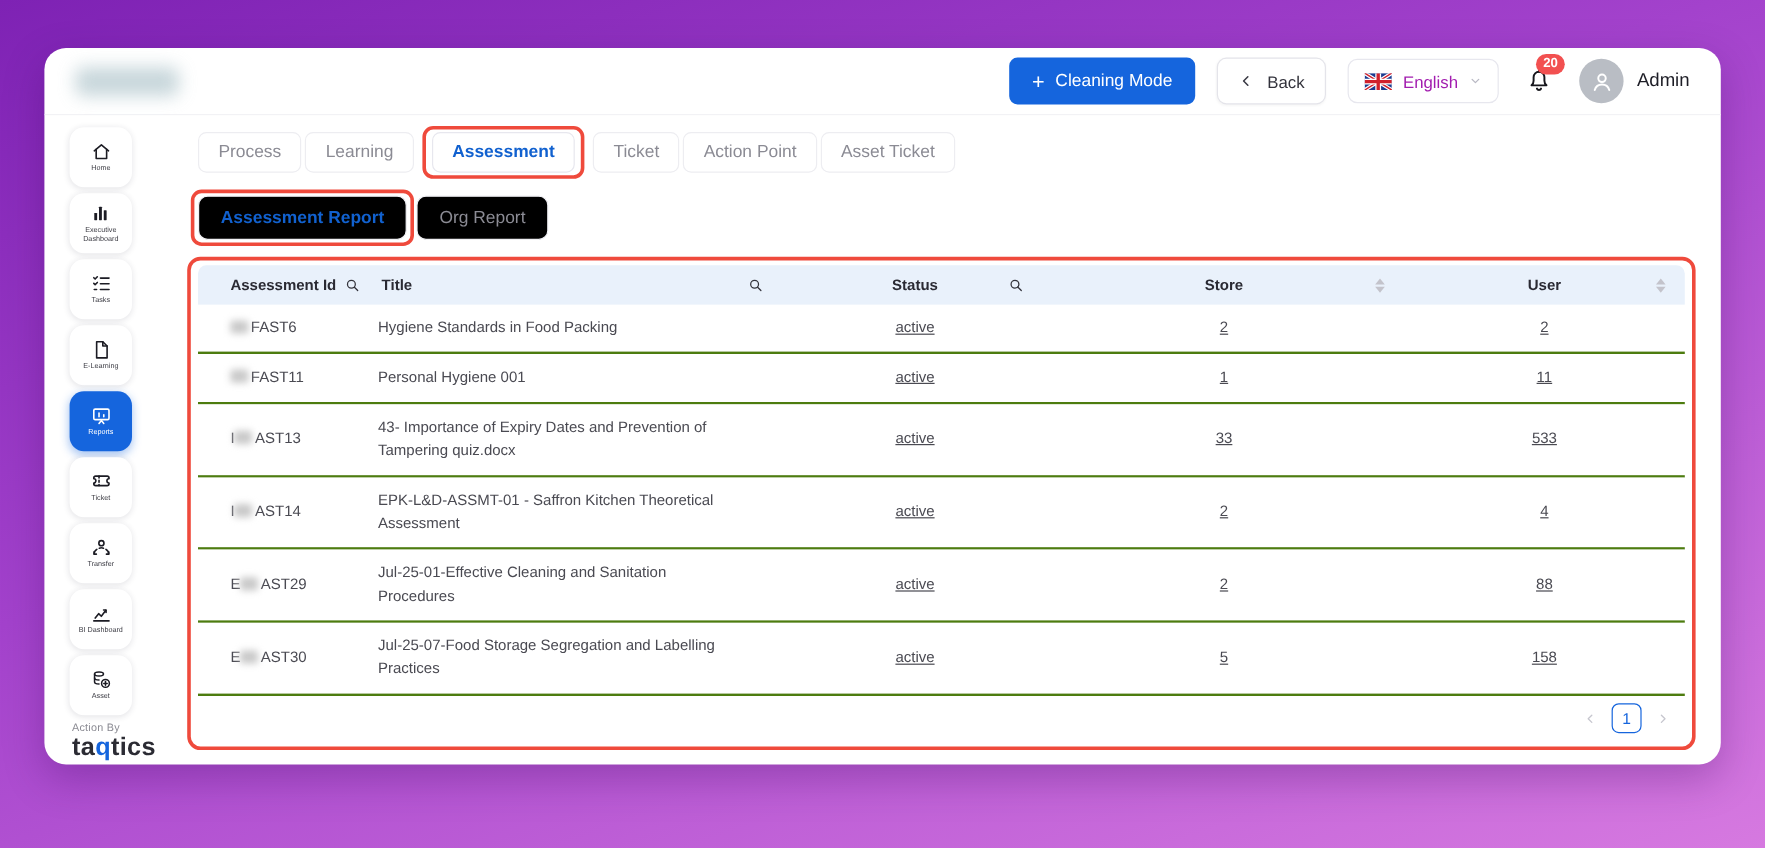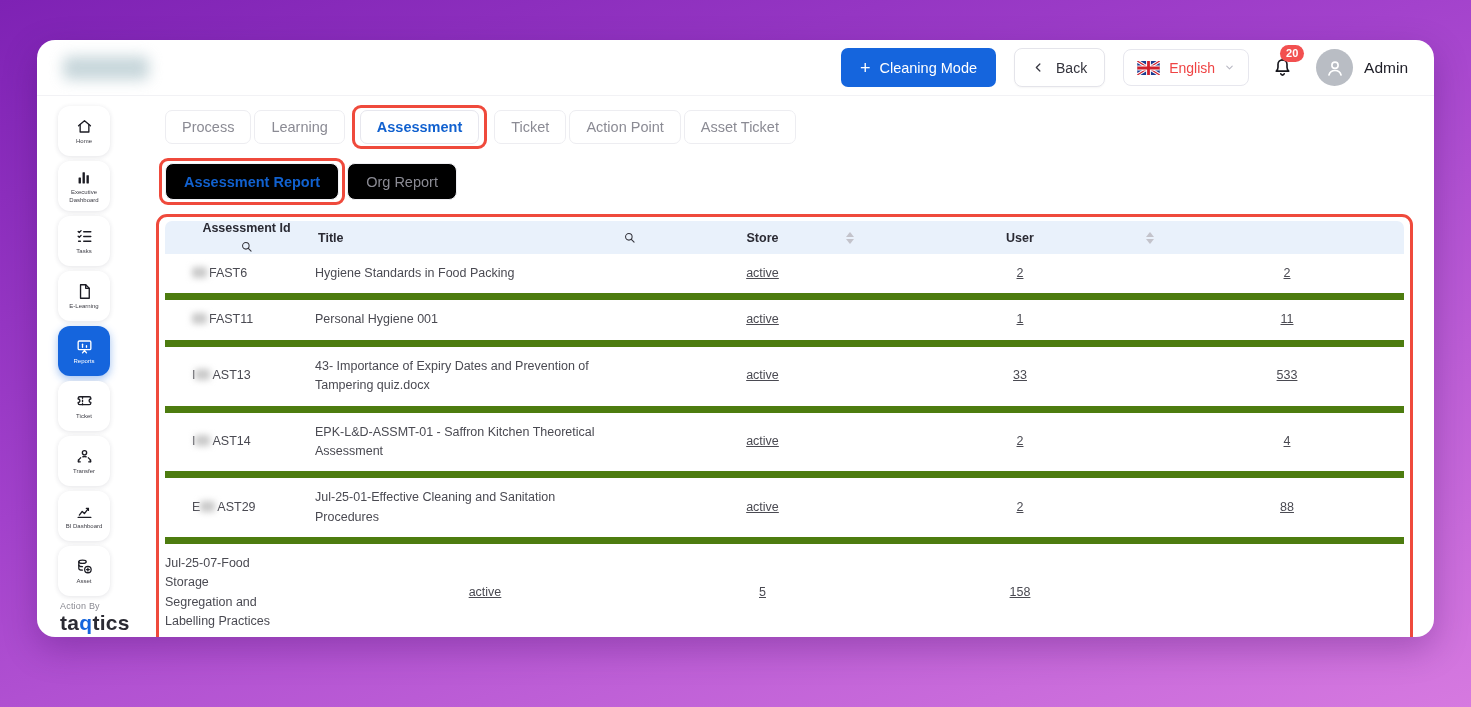--- a/index.html
+++ b/index.html
@@ -14,21 +14,21 @@
     background:#fff; border-radius:18px; box-shadow:0 12px 34px rgba(55,0,90,.28);
     display:flex; flex-direction:column; overflow:hidden;
   }
   
   .topbar { height:56px; flex:0 0 56px; display:flex; align-items:center; padding:0 26px; gap:16px; border-bottom:1px solid #f2f2f5; }
   .logo-blur { width:86px; height:24px; border-radius:6px; background:#b5c9cf; filter:blur(7px); opacity:.75; }
   .top-right { margin-left:auto; display:flex; align-items:center; gap:18px; }
   .btn-creator { display:flex; align-items:center; gap:9px; background:#1565dd; color:#fff; border:none; height:39px; padding:0 19px; border-radius:7px; font-size:14.5px; font-weight:500; cursor:pointer; font-family:inherit; }
   .btn-creator .plus { font-size:18px; font-weight:400; line-height:1; }
   .btn-back { display:flex; align-items:center; gap:11px; background:#fff; color:#33333c; border:1px solid #e4e4ea; height:39px; padding:0 17px; border-radius:8px; font-size:14px; cursor:pointer; font-family:inherit; box-shadow:0 1px 2px rgba(0,0,0,.04); }
-  .lang { display:flex; align-items:center; gap:9px; border:1px solid #e7e7ee; height:37px; padding:0 13px; border-radius:8px; font-size:14px; color:#ef4444; cursor:pointer; background:#fff; }
+  .lang { display:flex; align-items:center; gap:9px; border:1px solid #e7e7ee; height:37px; padding:0 13px; border-radius:8px; font-size:14px; color:#a21caf; cursor:pointer; background:#fff; }
   .lang .chev { color:#b9b9c4; display:flex; }
   .bell-wrap { position:relative; margin:0 4px; cursor:pointer; display:flex;justify-content:flex-end; }
   .badge { position:absolute; top:-11px; left:9px; background:#f25050; color:#fff; font-size:11px; font-weight:600; padding:2px 6px; border-radius:10px; line-height:1.2; }
   .user-wrap { display:flex; align-items:center; gap:11px; cursor:pointer;justify-content:space-between; }
   .avatar { width:37px; height:37px; border-radius:50%; background:#b9bdc4; display:flex; align-items:center; justify-content:center; }
   .user-name { font-size:15.5px; color:#1d1d26; font-weight:500; }
   
   .body-row { flex:1; display:flex; min-height:0; }
   .sidebar { width:101px; flex:0 0 101px; padding:10px 0 6px 21px; display:flex; flex-direction:column; gap:5px; }
   .s-item { width:52px; height:50px; background:#fff; border-radius:12px; box-shadow:0 1px 5px rgba(30,30,60,.12); display:flex; flex-direction:column; align-items:center; justify-content:center; gap:2px; color:#1c1c24; cursor:pointer; flex:0 0 auto; }
@@ -51,29 +51,29 @@
   
   .ring { position:absolute; border:3px solid #ef4a3c; border-radius:9px; pointer-events:none; z-index:6; }
   .ring-tab { inset:-6px -9px; }
   .ring-subtab { inset:-6px -7px; }
   .ring-table { inset:-7px -9px; border-radius:11px; }
   
   .table-outer { position:relative; margin-top:21px; margin-right:4px; }
   .tgrid { display:grid; grid-template-columns:150px 340px 215px 300px 1fr; align-items:center; }
   .thead { background:#e9f1fb; border-radius:7px 7px 0 0; height:33px; }
   .hcell { font-size:12.5px; font-weight:700; color:#2a2a33; display:flex; align-items:center; height:100%; position:relative; }
-  .hc-id { padding-left:27px; justify-content:space-between; padding-right:14px;flex-direction:column; }
+  .hc-id { padding-left:27px; justify-content:space-between; padding-right:14px; }
   .hc-title { padding-left:3px; justify-content:space-between; padding-right:18px; }
   .hc-center { justify-content:center; }
   .hcell .ctrl-right { position:absolute; right:16px; display:flex; }
   .q-icon { display:flex; cursor:pointer; }
   .sorter { display:inline-flex; flex-direction:column; gap:2px; cursor:pointer; }
   .tri-up { width:0; height:0; border-left:4px solid transparent; border-right:4px solid transparent; border-bottom:5px solid #c3c3cb; }
   .tri-down { width:0; height:0; border-left:4px solid transparent; border-right:4px solid transparent; border-top:5px solid #c3c3cb; }
-  .trow { border-bottom:7px solid #4d7c0f; background:#fff; }
+  .trow { border-bottom:2px solid #4d7c0f; background:#fff; }
   .cell { font-size:12.5px; color:#4a4a52; padding:10px 0; line-height:1.55; }
   .cell-id { padding-left:27px; }
   .cell-title { padding-right:36px; }
   .cell-center { text-align:center;text-decoration:underline; }
   .redact { display:inline-block; width:15px; height:11px; background:#c9c9c9; border-radius:2px; filter:blur(3px); vertical-align:-1px; margin-right:2px; }
   .pager { height:38px; display:flex; align-items:center; justify-content:flex-end; gap:12px; padding-right:12px; }
   .pg-arrow { display:flex; cursor:pointer; }
   .pg-page { min-width:25px; height:25px; border:1px solid #1565dd; color:#1565dd; border-radius:6px; display:flex; align-items:center; justify-content:center; font-size:13px; cursor:pointer; background:#fff; }
 </style>
 </head>
@@ -291,20 +291,29 @@
           <div class="hcell hc-title">
             <span>Title</span>
             <span class="q-icon">
               <svg width="14" height="14" viewBox="0 0 24 24" fill="none" stroke="#34343c" stroke-width="1.8" stroke-linecap="round">
                   <circle cx="10" cy="10" r="5.6"></circle>
                   <path d="M14.3 14.3 19 19"></path>
                 </svg>
             </span>
           </div>
           <div class="hcell hc-center">
+            <span>Status</span>
+            <span class="ctrl-right q-icon">
+              <svg width="14" height="14" viewBox="0 0 24 24" fill="none" stroke="#34343c" stroke-width="1.8" stroke-linecap="round">
+                  <circle cx="10" cy="10" r="5.6"></circle>
+                  <path d="M14.3 14.3 19 19"></path>
+                </svg>
+            </span>
+          </div>
+          <div class="hcell hc-center">
             <span>Store</span>
             <span class="ctrl-right sorter">
                 <span class="tri-up"></span>
                 <span class="tri-down"></span>
               </span>
           </div>
           <div class="hcell hc-center">
             <span>User</span>
             <span class="ctrl-right sorter">
                 <span class="tri-up"></span>
@@ -347,20 +356,21 @@
 
         <div class="trow tgrid">
           <div class="cell cell-id"><span>E</span><span class="redact"></span><span>AST29</span></div>
           <div class="cell cell-title">Jul-25-01-Effective Cleaning and Sanitation Procedures</div>
           <div class="cell cell-center">active</div>
           <div class="cell cell-center">2</div>
           <div class="cell cell-center">88</div>
         </div>
 
         <div class="trow tgrid">
+          <div class="cell cell-id"><span>E</span><span class="redact"></span><span>AST30</span></div>
           <div class="cell cell-title">Jul-25-07-Food Storage Segregation and Labelling Practices</div>
           <div class="cell cell-center">active</div>
           <div class="cell cell-center">5</div>
           <div class="cell cell-center">158</div>
         </div>
 
         <div class="pager">
           <span class="pg-arrow">
             <svg width="12" height="12" viewBox="0 0 24 24" fill="none" stroke="#c6c6ce" stroke-width="2.2" stroke-linecap="round" stroke-linejoin="round">
                 <path d="M15 6l-6 6 6 6"></path>

